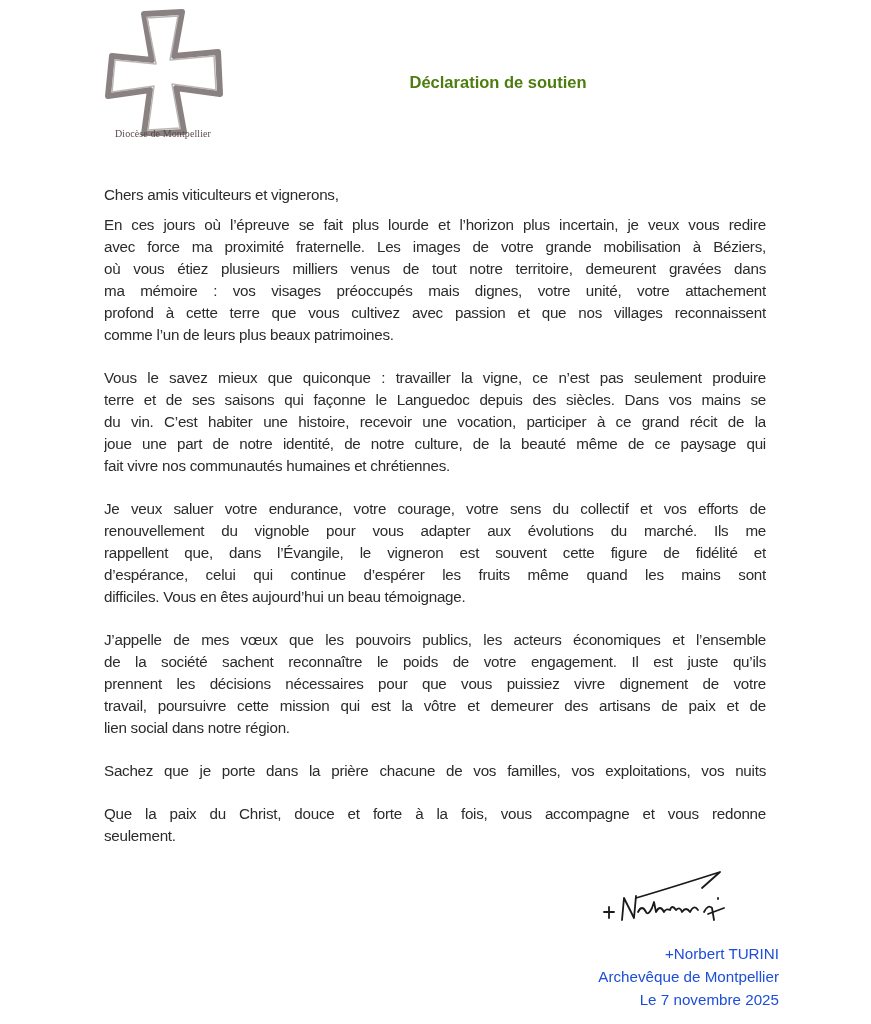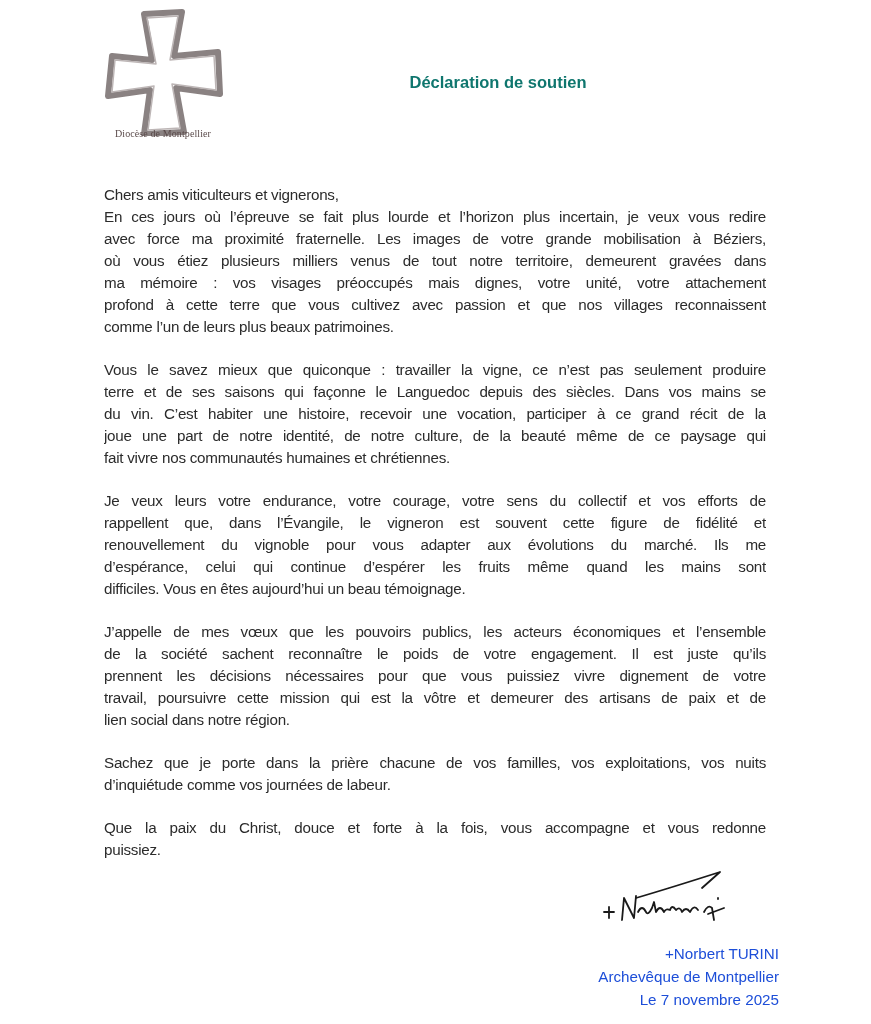--- a/index.html
+++ b/index.html
@@ -4,25 +4,25 @@
 <style>
   html, body { margin:0; padding:0; background:#ffffff; }
   body { width:871px; height:1024px; position:relative; overflow:hidden;
          font-family:"Liberation Sans", "DejaVu Sans", sans-serif; color:#262626; }
   .logo { position:absolute; left:98px; top:4px; width:130px; height:150px; }
   .logo svg { position:absolute; left:6px; top:2px; }
   .logo-caption { position:absolute; left:0; top:124px; width:130px; text-align:center;
                   font-family:"Liberation Serif", "DejaVu Serif", serif; font-size:10px;
                   color:#5a4a4a; letter-spacing:0.1px; }
   .title { position:absolute; left:250px; top:70px; width:496px; text-align:center;
-           font-weight:bold; font-size:16.5px; line-height:25px; color:#0f766e; }
+           font-weight:bold; font-size:16.5px; line-height:25px; color:#4d7c0f; }
   .title div { white-space:nowrap; }
   .body { position:absolute; left:104px; top:184px; width:662px; font-size:15.2px;
           letter-spacing:-0.25px; color:#2b2b2b; }
-  .para { margin:0 0 21px 0; }
+  .para { margin:8px 0 21px 0; }
   .ln { display:block; height:22px; line-height:22px; white-space:nowrap;
         text-align:justify; text-align-last:justify; overflow:hidden; }
   .ln.last { text-align-last:left; }
   .greeting { }
   .sig { position:absolute; left:600px; top:868px; width:140px; height:58px; }
   .signoff { position:absolute; right:92px; top:942px; text-align:right;
              font-size:15.2px; line-height:23px; color:#1d4ed8; }
   .signoff div { white-space:nowrap; }
 </style>
 </head>
@@ -54,43 +54,42 @@
 
   <div class="para">
     <span class="ln">Vous le savez mieux que quiconque : travailler la vigne, ce n’est pas seulement produire</span>
     <span class="ln">terre et de ses saisons qui façonne le Languedoc depuis des siècles. Dans vos mains se</span>
     <span class="ln">du vin. C’est habiter une histoire, recevoir une vocation, participer à ce grand récit de la</span>
     <span class="ln">joue une part de notre identité, de notre culture, de la beauté même de ce paysage qui</span>
     <span class="ln last">fait vivre nos communautés humaines et chrétiennes.</span>
   </div>
 
   <div class="para">
-    <span class="ln">Je veux leurs votre endurance, votre courage, votre sens du collectif et vos efforts de</span>
+    <span class="ln">Je veux saluer votre endurance, votre courage, votre sens du collectif et vos efforts de</span>
+    <span class="ln">renouvellement du vignoble pour vous adapter aux évolutions du marché. Ils me</span>
     <span class="ln">rappellent que, dans l’Évangile, le vigneron est souvent cette figure de fidélité et</span>
-    <span class="ln">renouvellement du vignoble pour vous adapter aux évolutions du marché. Ils me</span>
     <span class="ln">d’espérance, celui qui continue d’espérer les fruits même quand les mains sont</span>
     <span class="ln last">difficiles. Vous en êtes aujourd’hui un beau témoignage.</span>
   </div>
 
   <div class="para">
     <span class="ln">J’appelle de mes vœux que les pouvoirs publics, les acteurs économiques et l’ensemble</span>
     <span class="ln">de la société sachent reconnaître le poids de votre engagement. Il est juste qu’ils</span>
     <span class="ln">prennent les décisions nécessaires pour que vous puissiez vivre dignement de votre</span>
     <span class="ln">travail, poursuivre cette mission qui est la vôtre et demeurer des artisans de paix et de</span>
     <span class="ln last">lien social dans notre région.</span>
   </div>
 
   <div class="para">
     <span class="ln">Sachez que je porte dans la prière chacune de vos familles, vos exploitations, vos nuits</span>
-    <span class="ln last">d’inquiétude comme vos journées de labeur.</span>
   </div>
 
   <div class="para">
     <span class="ln">Que la paix du Christ, douce et forte à la fois, vous accompagne et vous redonne</span>
-    <span class="ln last">puissiez.</span>
+    <span class="ln last">seulement.</span>
   </div>
 </div>
 
 <div class="sig">
   <svg width="140" height="58" viewBox="0 0 140 58">
     <g fill="none" stroke="#1a1a1a" stroke-width="1.8" stroke-linecap="round" stroke-linejoin="round">
       <path d="M4 44 L14 44 M9 39 L9 50"></path>
       <path d="M22 52 L24 30 L34 50 L36 28"></path>
       <path d="M38 44 Q42 36 46 44 Q48 48 52 40 L54 34 L56 44 Q60 36 64 44 Q66 40 70 42 Q72 36 76 42 Q80 38 82 44 Q86 38 90 44 Q94 36 98 42"></path>
       <path d="M36 30 Q70 20 120 4 L102 20"></path>

